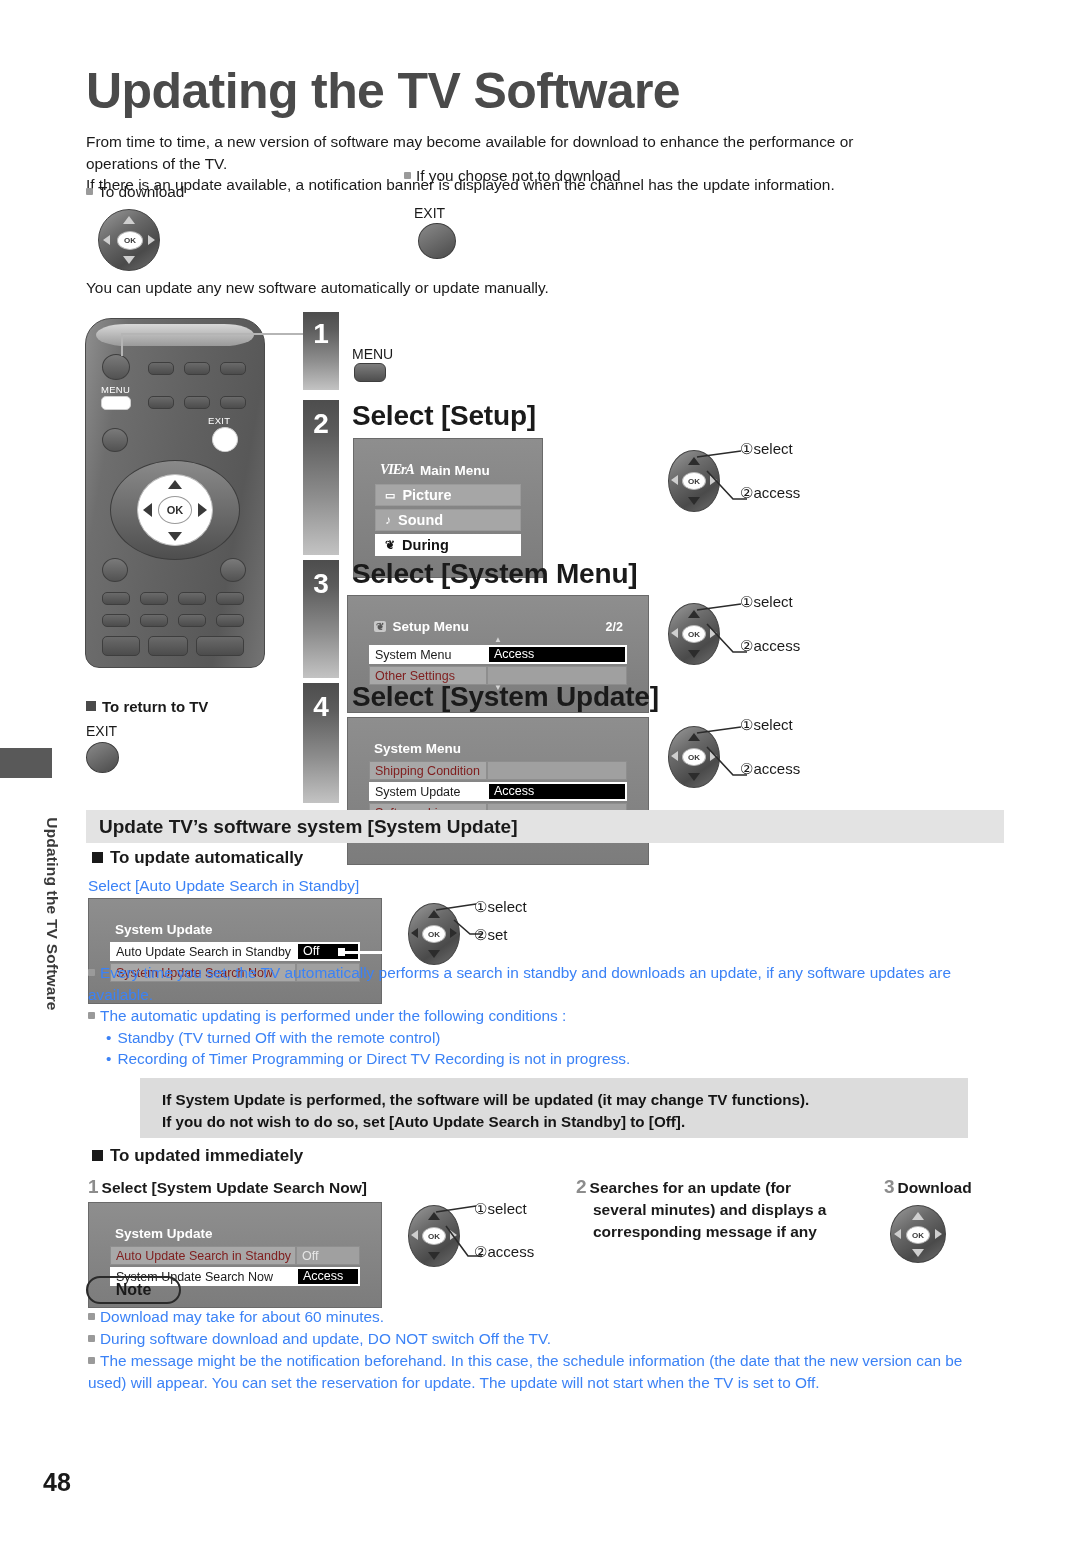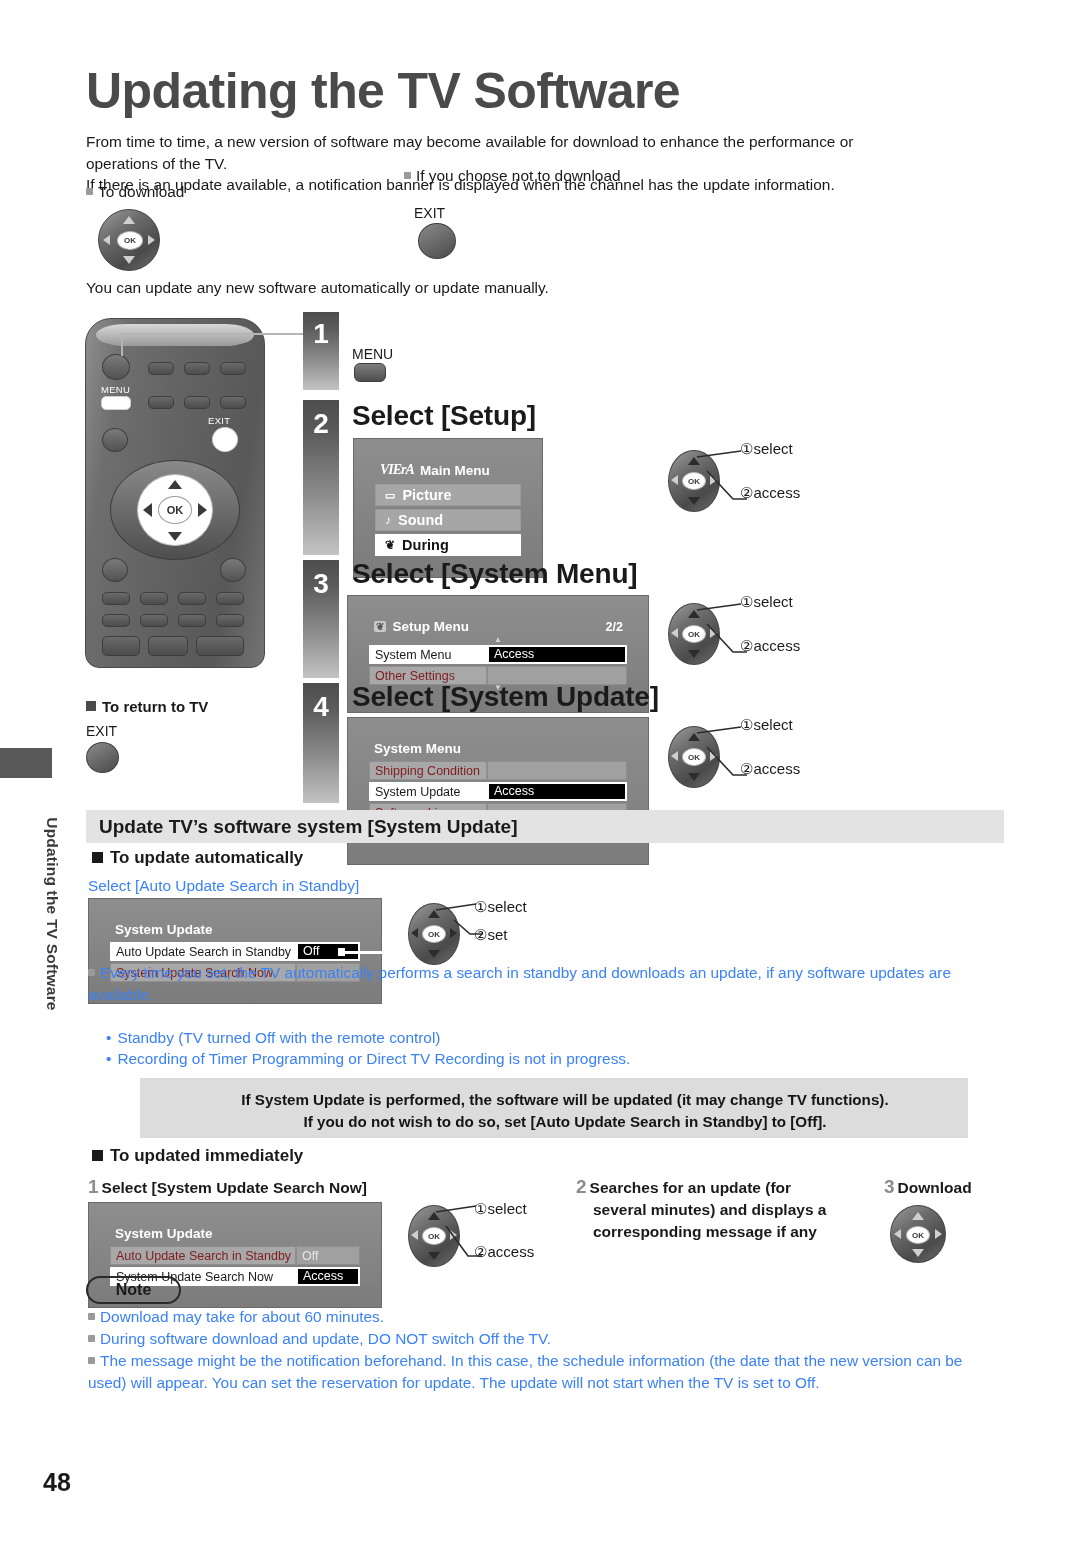--- a/index.html
+++ b/index.html
@@ -188,21 +188,21 @@
   #band span{ font-size:19px; font-weight:bold; color:#1a1a1a; padding-left:13px; }
 
   .subhead{ position:absolute; font-size:17px; font-weight:bold; color:#1a1a1a; }
   .subhead .sq{ display:inline-block; width:11px; height:11px; background:#1a1a1a; margin-right:7px; }
 
   .txt{ position:absolute; font-size:15.4px; line-height:21.5px; color:#3b82f6; }
 
   #graybox{
     position:absolute; left:140px; top:1078px; width:828px; height:60px;
     background:#dcdcdc; padding:11px 0 0 22px;
-    font-size:15.2px; font-weight:bold; line-height:22px; color:#141414;text-align:center;
+    font-size:15.2px; font-weight:bold; line-height:22px; color:#141414;
   }
 
   .numhd{ position:absolute; font-size:15.5px; font-weight:bold; color:#1a1a1a; }
   .numhd .n{ color:#8c8c8c; font-size:19px; font-weight:bold; margin-right:3px; }
 
   #note-pill{
     position:absolute; left:86px; top:1276px; width:95px; height:28px;
     border:2px solid #2a2a2a; border-radius:14px;
     display:flex; align-items:center; justify-content:center;
     font-size:16px; font-weight:bold; color:#1a1a1a;
@@ -478,20 +478,23 @@
   <div class="lead" style="left:474px; top:898px;">
     <span>①</span><span>select</span>
   </div>
   <div class="lead" style="left:474px; top:926px;">
     <span>②</span><span>set</span>
   </div>
 
   <div class="txt" style="left:88px; top:962px; width:916px;">
     <span class="b-dot"></span><span>Every time you set, the TV automatically performs a search in standby and downloads an update, if any software updates are available.</span>
   </div>
+  <div class="txt" style="left:88px; top:1005px; width:916px;">
+    <span class="b-dot"></span><span>The automatic updating is performed under the following conditions :</span>
+  </div>
   <div class="txt" style="left:106px; top:1027px;">
     <span style="margin-right:6px;">•</span><span>Standby (TV turned Off with the remote control)</span>
   </div>
   <div class="txt" style="left:106px; top:1048px;">
     <span style="margin-right:6px;">•</span><span>Recording of Timer Programming or Direct TV Recording is not in progress.</span>
   </div>
 
   <div id="graybox">
     <div>If System Update is performed, the software will be updated (it may change TV functions).</div>
     <div>If you do not wish to do so, set [Auto Update Search in Standby] to [Off].</div>

